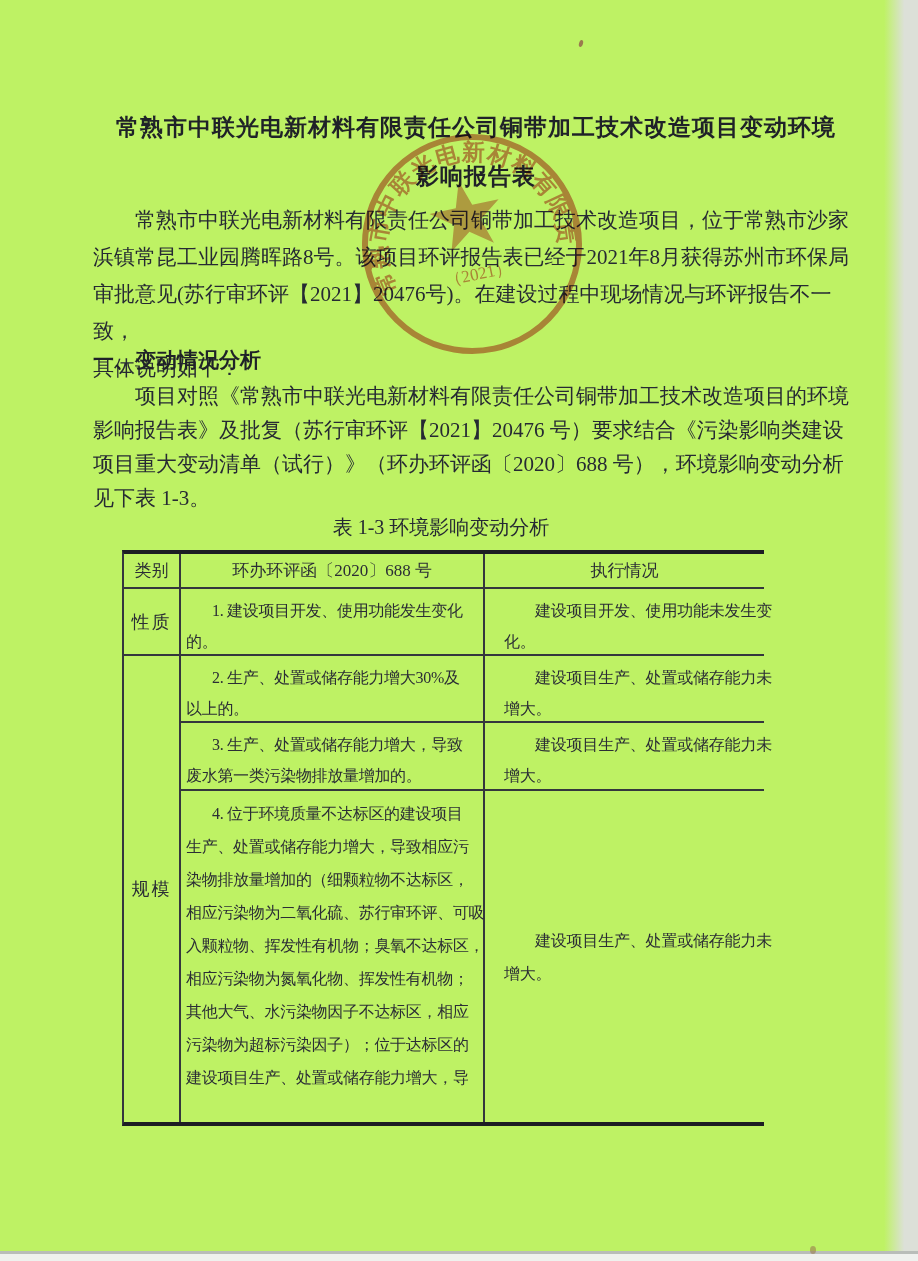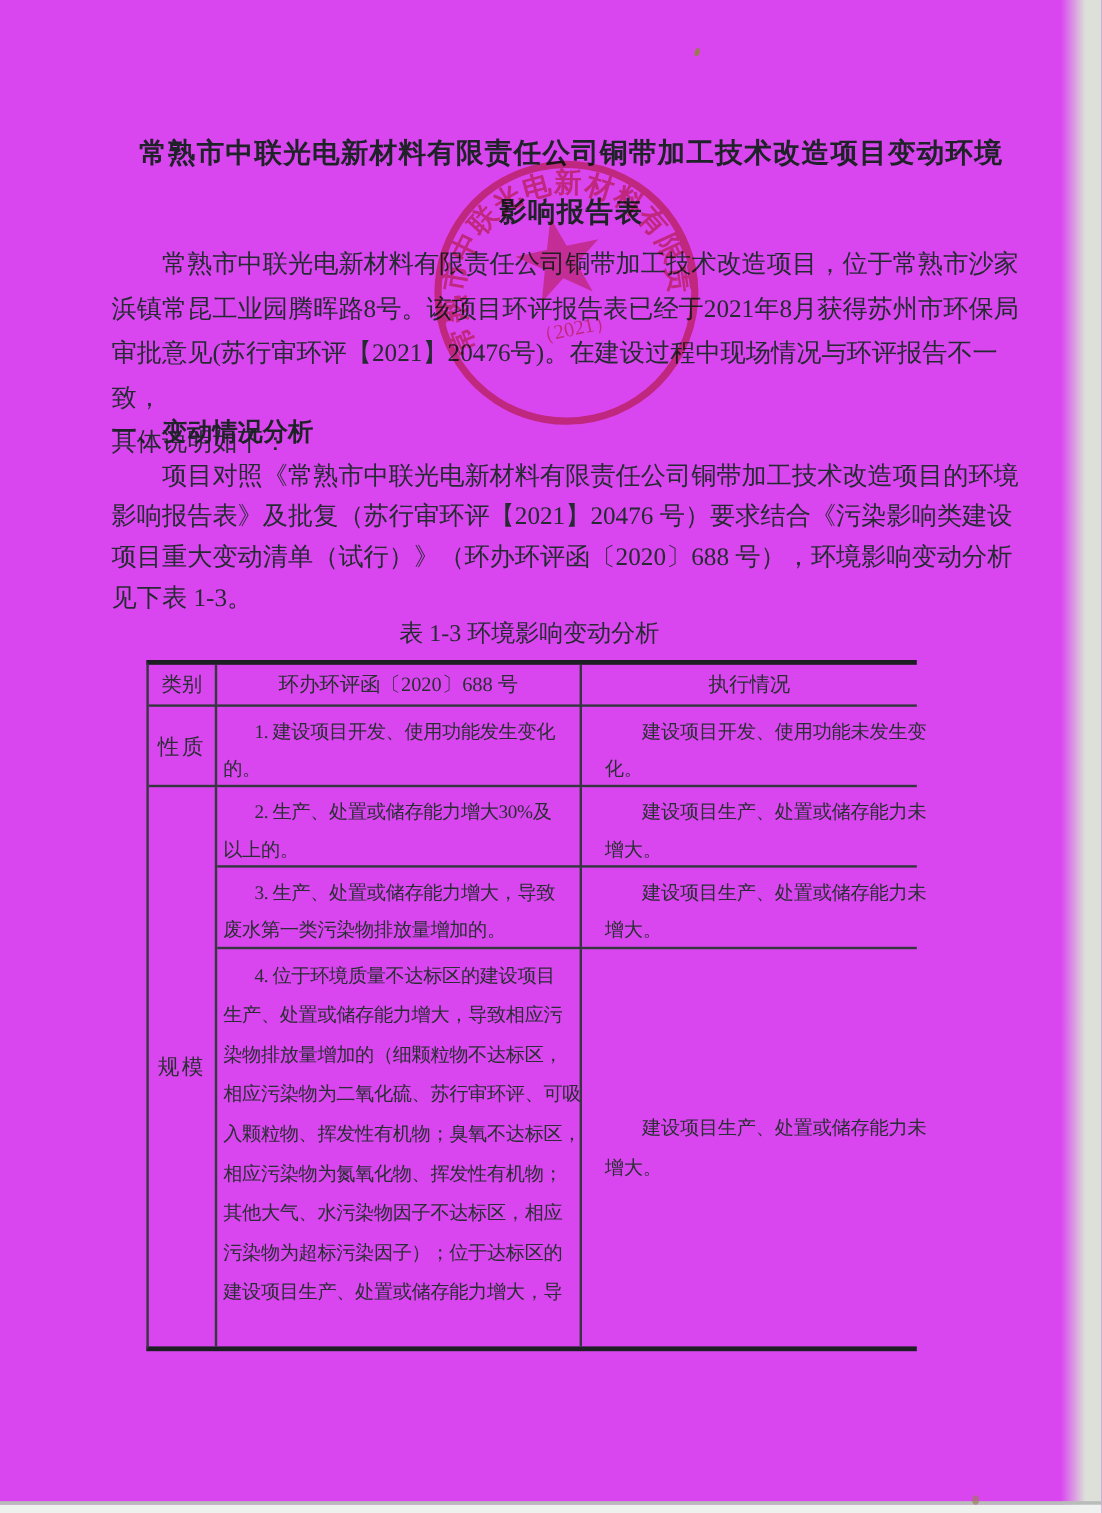--- a/index.html
+++ b/index.html
@@ -1,16 +1,16 @@
 <!DOCTYPE html>
 <html><head>
 <meta charset="utf-8">
 <style>
   html,body{margin:0;padding:0;background:#c9ccce;}
-  #page{position:relative;width:918px;height:1261px;background:#d946ef;overflow:hidden;
+  #page{position:relative;width:918px;height:1261px;background:#bef264;overflow:hidden;
         font-family:"Liberation Serif","DejaVu Serif",serif;color:#23262e;}
   
   #scan-right{position:absolute;right:0;top:0;width:34px;height:1261px;
               background:linear-gradient(to right,rgba(215,220,210,0),#dce0d8 60%);}
   #scan-bottom-line{position:absolute;left:0;top:1251px;width:918px;height:3px;background:#b9bdb9;}
   #scan-bottom{position:absolute;left:0;top:1254px;width:918px;height:7px;background:#eff1ee;}
   .speck{position:absolute;border-radius:50%;background:#9a7b4e;}
   #speck1{left:579px;top:40px;width:4px;height:7px;transform:rotate(15deg);}
   #speck2{left:810px;top:1246px;width:6px;height:8px;opacity:.6;}
 

